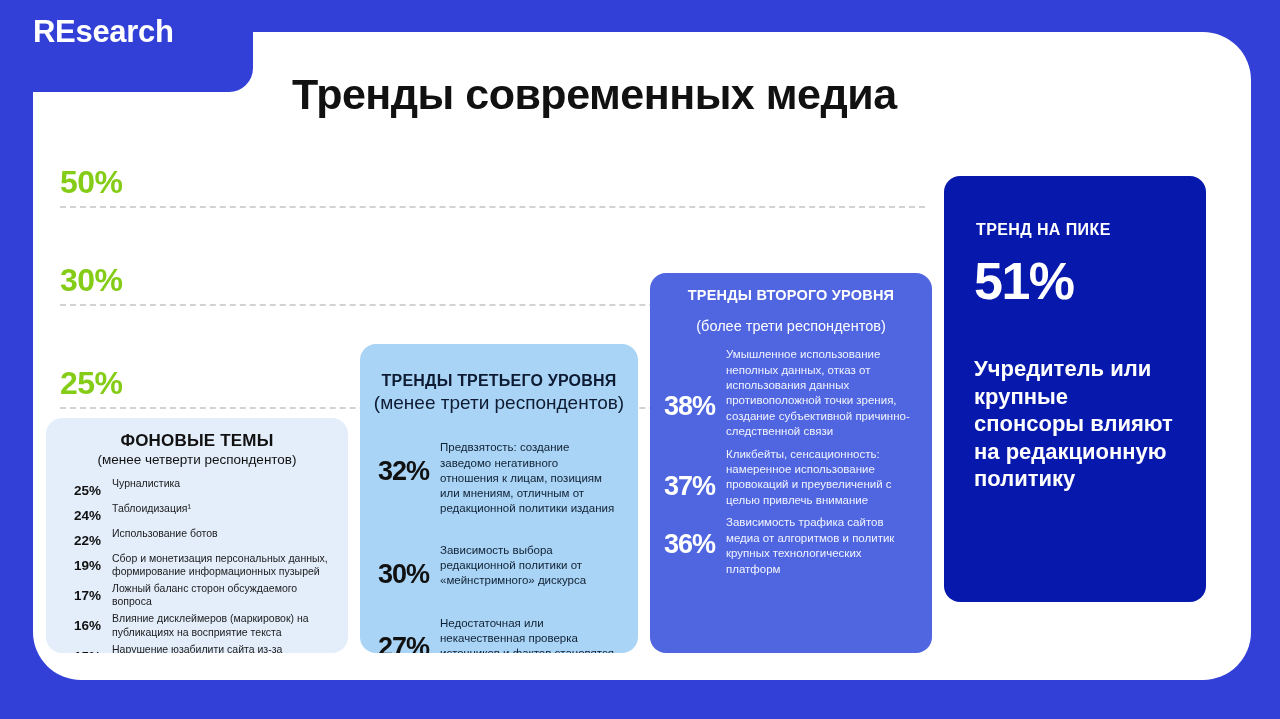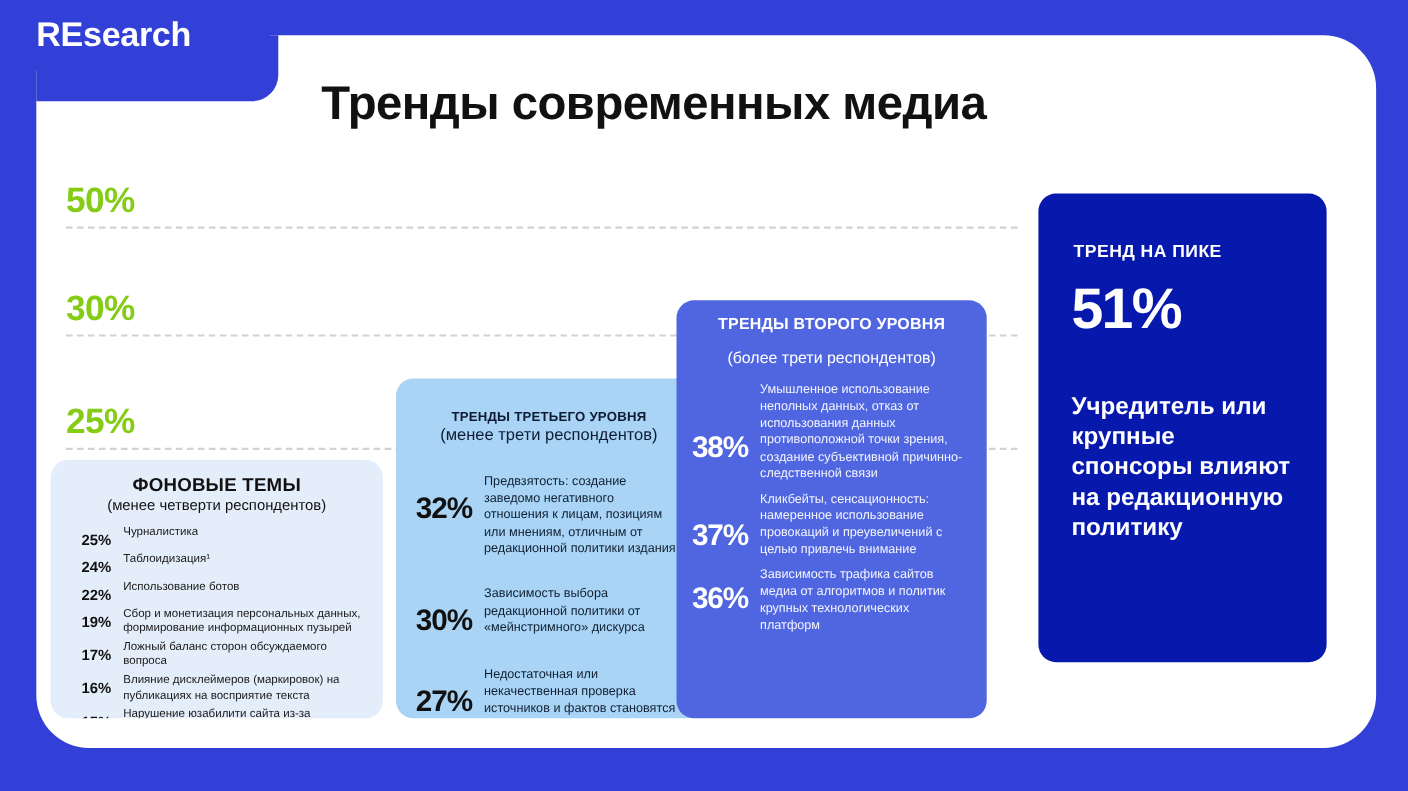--- a/index.html
+++ b/index.html
@@ -127,35 +127,35 @@
   
   #card-third {
     left:360px; top:344px;
     width:278px; height:309px;
     background:#a9d4f5;
   }
   #card-third .card-head {
     margin-top:16px;
     color:#0e1b33;
   }
-  #card-third .card-head .ch-title { font-size:12px;margin-top:28px; }
-  #card-third .card-head .ch-sub   { font-size:15px; margin-top:1px; }
+  #card-third .card-head .ch-title { font-size:16px;margin-top:28px; }
+  #card-third .card-head .ch-sub   { font-size:19px; margin-top:1px; }
   #card-third .rows { margin:26px 18px 0 18px; }
   #card-third .row  { margin-bottom:26px; }
   #card-third .row .pct {
     width:62px; font-size:27px; color:#111111; letter-spacing:-1px;
     padding-top:16px;
   }
   #card-third .row .txt {
     font-size:11.5px; line-height:1.33; color:#102033;
   }
 
   
   #card-second {
-    left:615px; top:273px;
+    left:650px; top:273px;
     width:282px; height:380px;
     background:#4f66e0;
   }
   #card-second .card-head {
     margin-top:14px;
     color:#ffffff;
   }
   #card-second .card-head .ch-title { font-size:14.5px; }
   #card-second .card-head .ch-sub   { font-size:14.5px; margin-top:14px; }
   #card-second .rows { margin:12px 14px 0 14px; }

